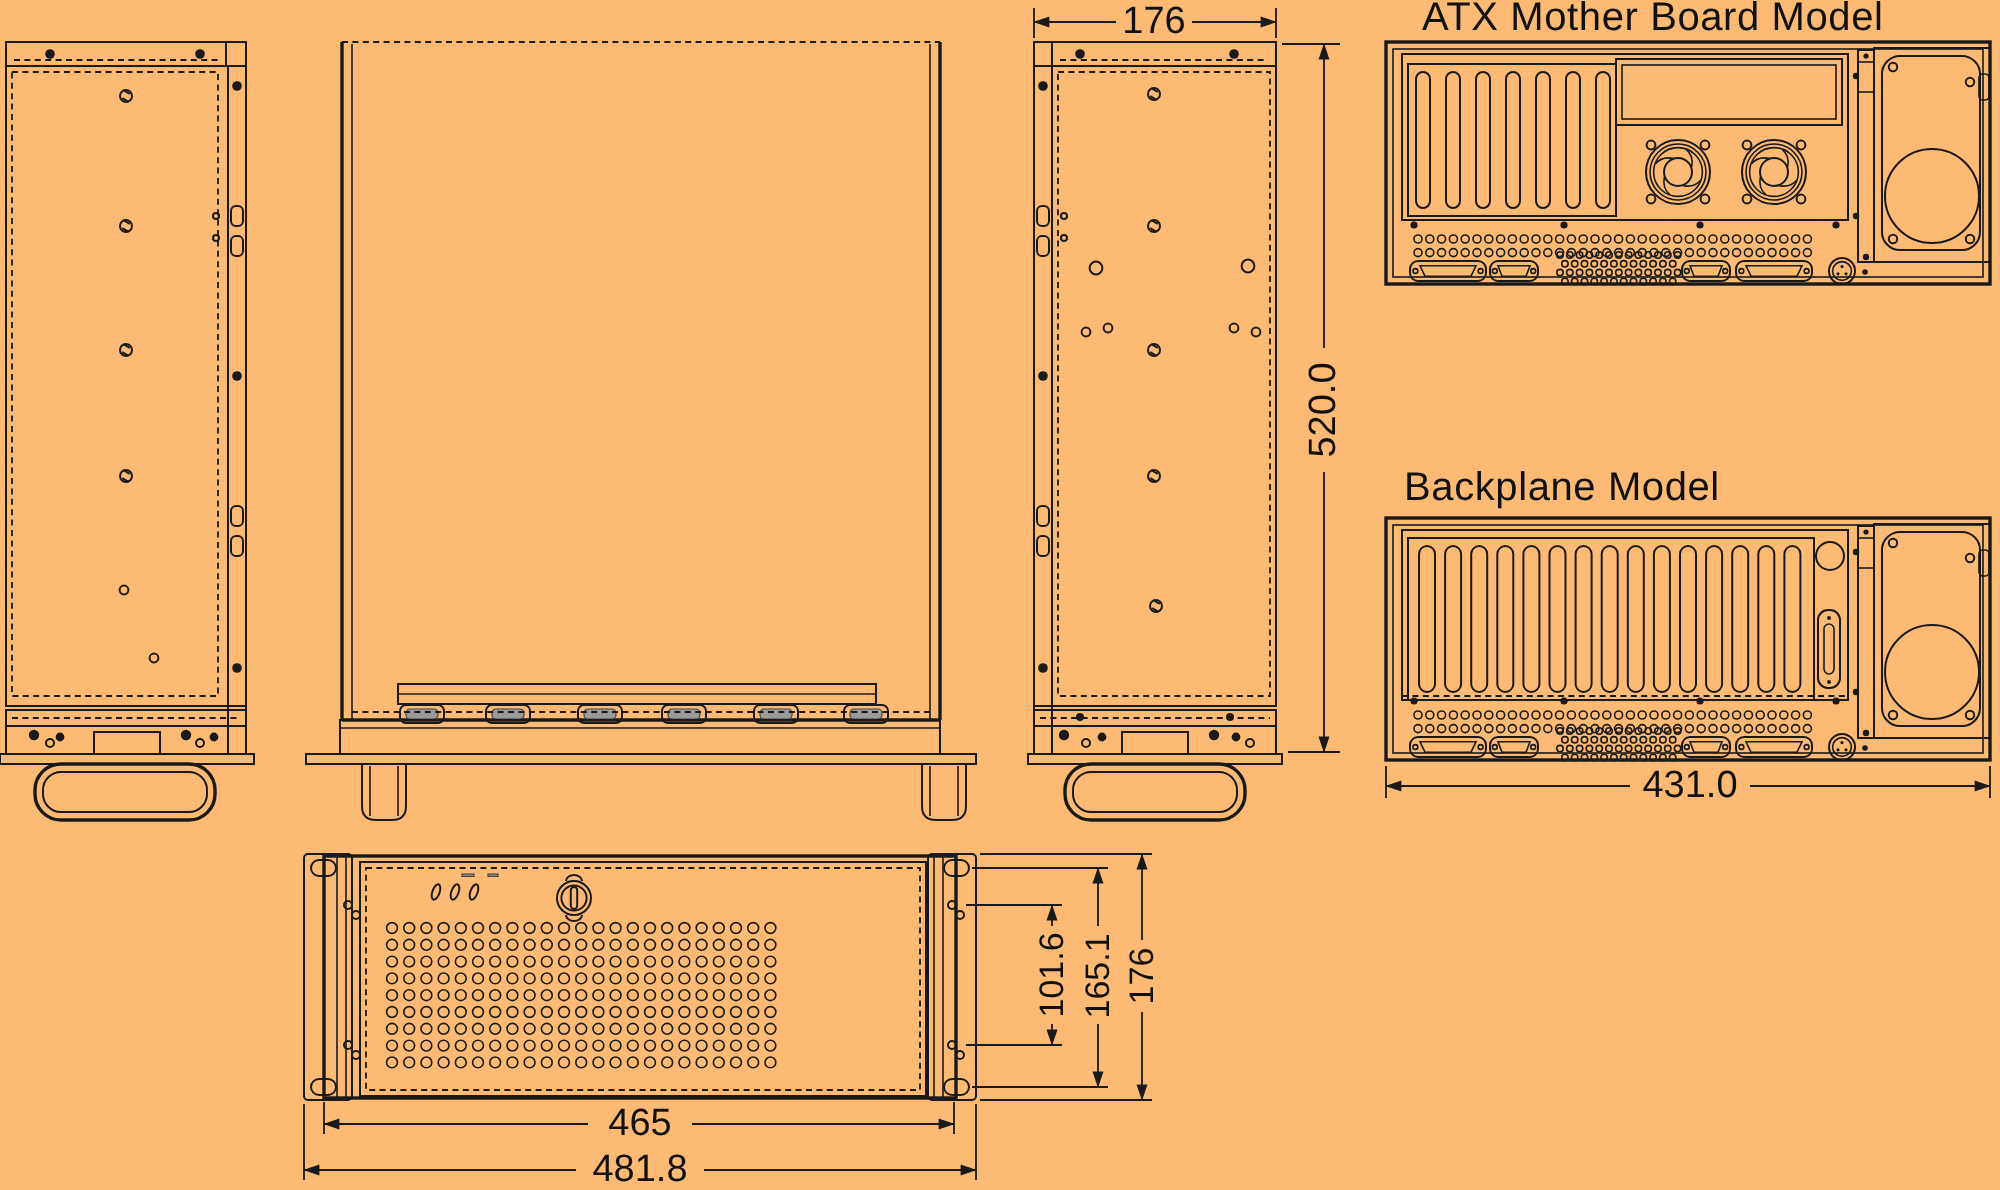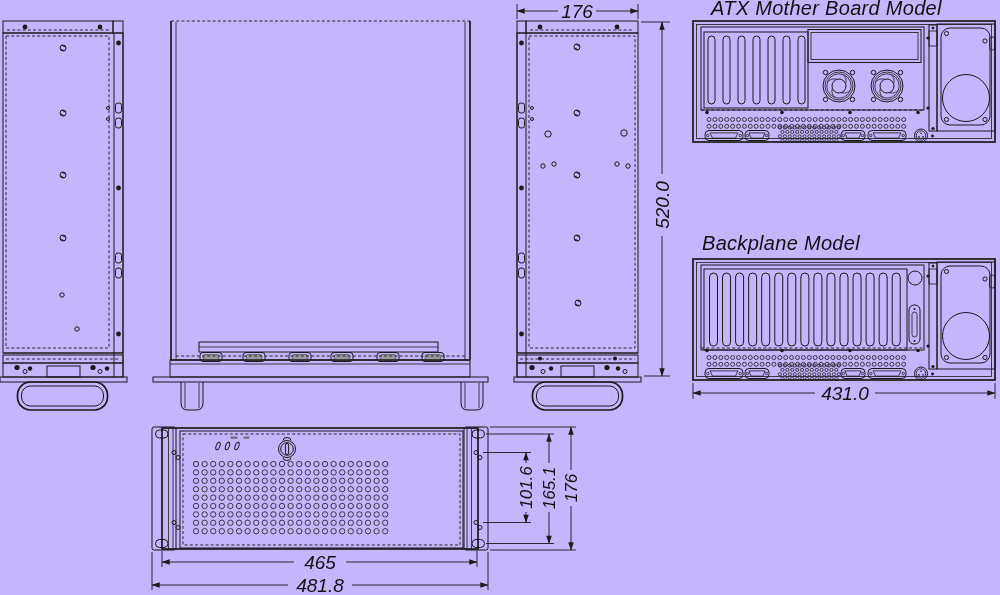--- a/index.html
+++ b/index.html
@@ -1,16 +1,16 @@
 <!DOCTYPE html>
 <html><head>
 <meta charset="utf-8">
 <style>
   html,body{margin:0;padding:0;background:#fff;}
-  #stage{width:1000px;height:595px;position:relative;background:#c4b5fd;font-style:italic;}
+  #stage{width:1000px;height:595px;position:relative;background:#fdba74;}
   svg{display:block;}
   .s  {stroke:#1a1a1a;fill:none;stroke-width:1;}
   .s1 {stroke:#1a1a1a;fill:none;stroke-width:.8;}
   .s2 {stroke:#1a1a1a;fill:none;stroke-width:1.7;}
   .sd {stroke:#1a1a1a;fill:none;stroke-width:.9;stroke-dasharray:3 2.2;}
   .sf {fill:#1a1a1a;stroke:none;}
   .dim{stroke:#1a1a1a;fill:none;stroke-width:.9;}
   text{font-family:"Liberation Sans", sans-serif;fill:#111;}
   .tdim{font-size:19px;}
   .tdim2{font-size:17px;}

